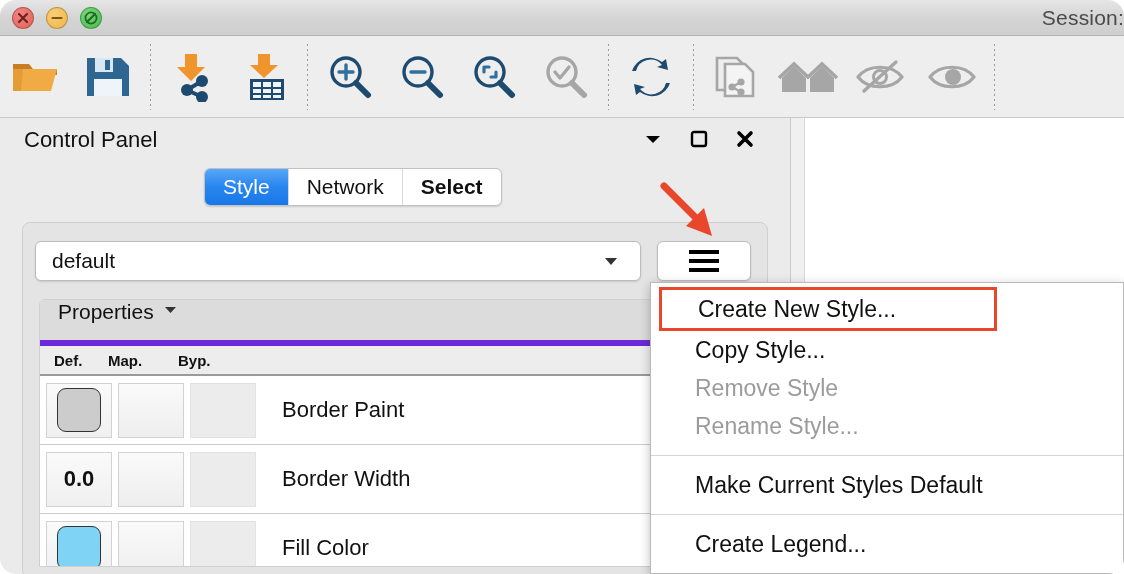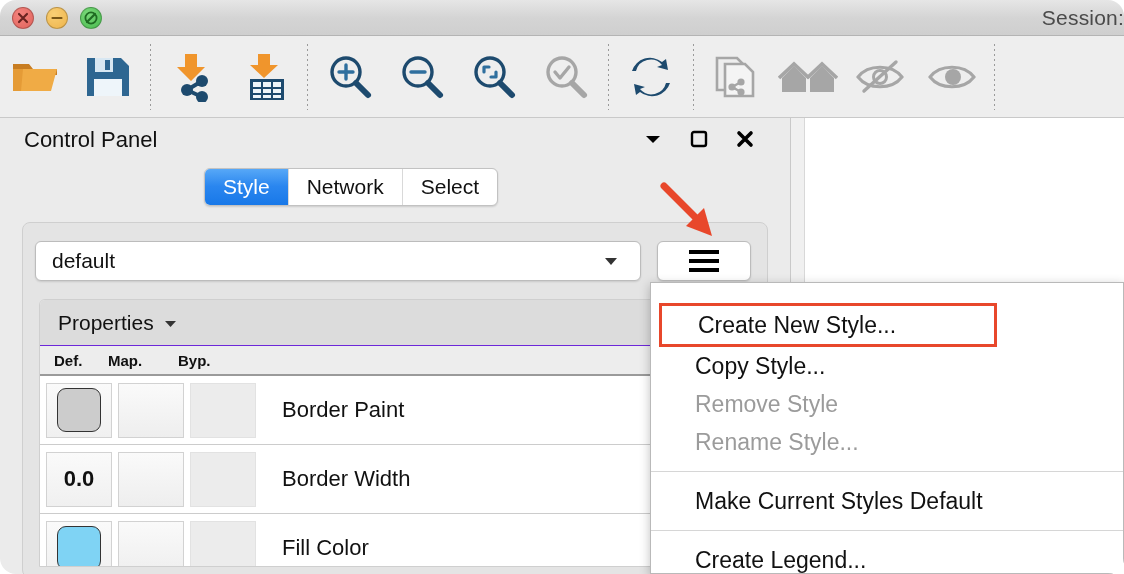--- a/index.html
+++ b/index.html
@@ -66,21 +66,21 @@
     display:flex; height:38px;
     background:#ffffff; border:1px solid #c2c2c2; border-radius:6px;
     box-shadow:0 1px 2px rgba(0,0,0,.14);
     overflow:hidden;
   }
   .tab{
     display:flex; align-items:center; justify-content:center;
     padding:0 18px; font-size:21px; color:#111; height:100%;
     border-right:1px solid #d9d9d9;
   }
-  .tab:last-child{ border-right:none; }
+  .tab:last-child{ border-right:none;font-weight:bold; }
   .tab.active{
     background:linear-gradient(180deg,#57a8f7 0%,#2a86ef 48%,#1878e8 100%);
     color:#ffffff;
   }
 
   .cp-body{
     position:absolute; left:22px; top:104px; width:746px; height:356px;
     background:#e4e4e4; border:1px solid #cfcfcf; border-radius:8px;
   }
 
@@ -100,22 +100,22 @@
   }
   .hamburger i{ display:block; width:30px; height:4px; background:#000; }
 
   
   .props{
     position:absolute; left:16px; top:76px; width:714px; height:268px;
     background:#f2f2f2; border:1px solid #cfcfcf; border-radius:6px 6px 0 0;
     overflow:hidden;
   }
   .props-head{
-    height:46px; background:#dcdcdc; display:flex; align-items:center;
-    padding-left:18px; gap:10px; border-bottom:1px solid #6d28d9;
+    height:46px; background:#dcdcdc; display:flex; align-items:flex-start;
+    padding-left:18px; gap:10px; border-bottom:6px solid #6d28d9;
   }
   .props-head .lbl{ font-size:21px; color:#111; }
   .props-cols{
     height:30px; background:#ededed; display:flex; align-items:center;
     border-bottom:2px solid #9a9a9a; font-weight:bold; font-size:15px; color:#111;
   }
   .props-cols .c{ text-align:left; }
   .c1{ width:68px; padding-left:14px; }
   .c2{ width:70px; }
   .c3{ width:70px; }
@@ -142,21 +142,21 @@
   .netview .scrollcol{
     position:absolute; left:0; top:0; width:14px; height:456px; background:#f0f0f0;
     border-right:1px solid #d8d8d8;
   }
 
   
   .menu{
     position:absolute; left:650px; top:282px; width:474px; height:292px;
     background:#ffffff; border:1px solid #b9b9b9;
     box-shadow:0 3px 10px rgba(0,0,0,.25);
-    padding:20px 0;
+    padding:4px 0;
     z-index:40;
   }
   .mi{
     height:38px; display:flex; align-items:center; padding-left:44px;
     font-size:23px; color:#111; white-space:nowrap;
   }
   .mi.disabled{ color:#9b9b9b; }
   .mi.highlight{
     margin:0 0 0 8px; width:338px; height:44px;
     border:3px solid #e8472b; background:#ffffff;

